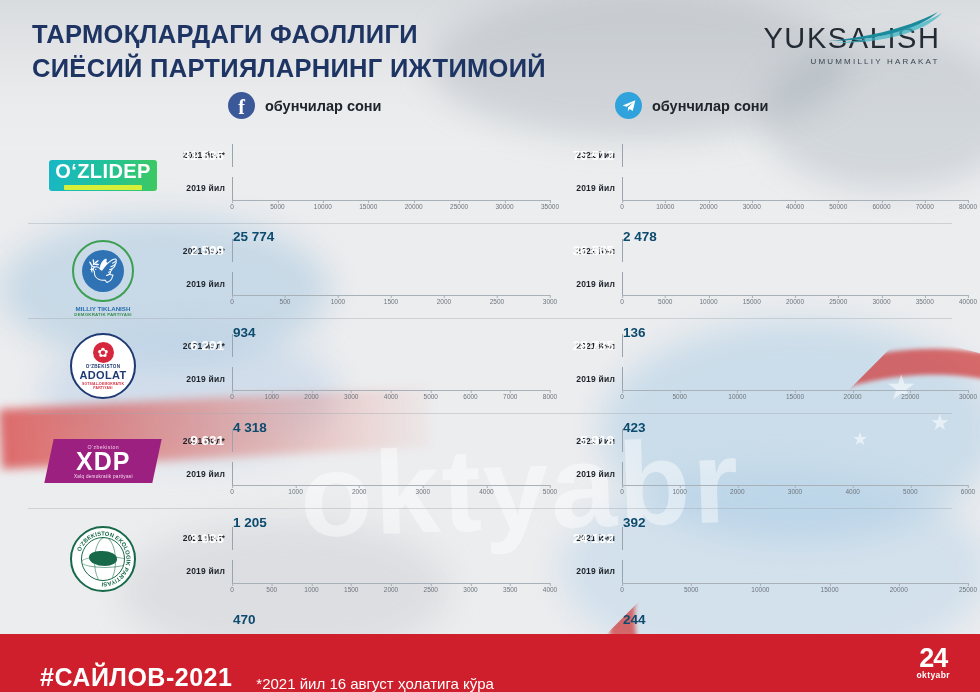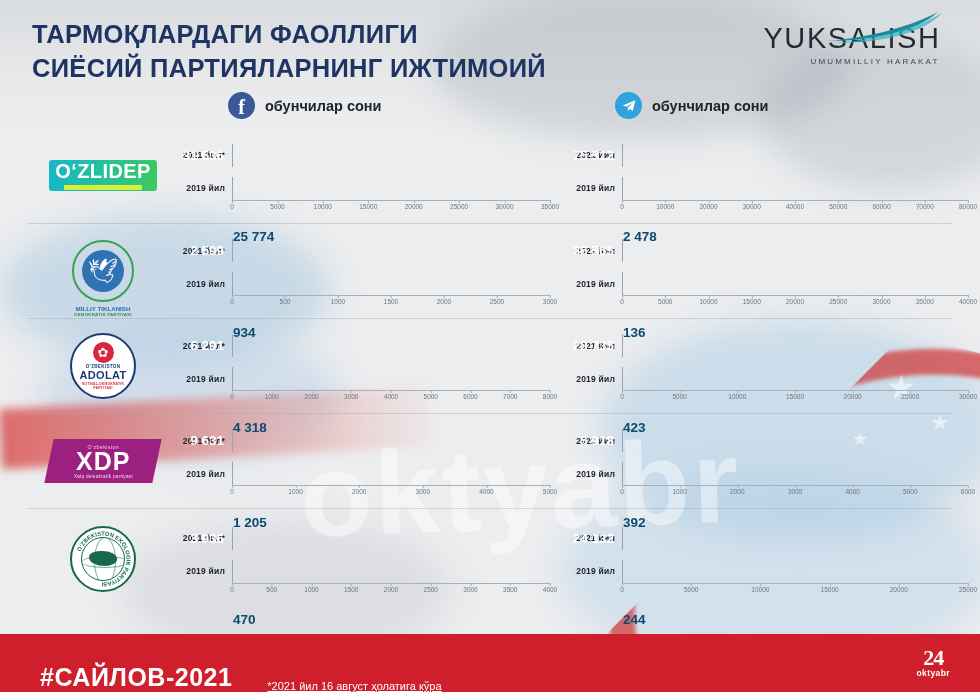--- a/index.html
+++ b/index.html
@@ -204,26 +204,26 @@
   }
 
   
   .footer {
     position: absolute; left: 0; bottom: 0; width: 980px; height: 58px;
     background: #cf1f2d; display: flex; align-items: flex-end;
   }
   .footer .hash {
     margin-left: 40px; color: #fff; font-size: 25px; font-weight: bold; letter-spacing: .5px;
   }
-  .footer .note { margin-left: 35px; color: #fff; font-size: 11px; text-decoration: underline; }
+  .footer .note { margin-left: 24px; color: #fff; font-size: 15px; }
   .footer .ch24 {
     position: absolute; right: 30px; top: 50%; transform: translateY(-50%);
     text-align: center; color: #fff;
   }
-  .footer .ch24 .n { font-size: 22px; font-weight: bold; line-height: .9; letter-spacing: -1px; font-family: Liberation Serif, serif; }
+  .footer .ch24 .n { font-size: 27px; font-weight: bold; line-height: .9; letter-spacing: -1px; }
   .footer .ch24 .m { font-size: 8.5px; font-weight: bold; letter-spacing: .4px; }
 </style>
 </head>
 <body>
 
 <div id="bg">
   <div class="grad-top"></div>
   <div class="cloud c1"></div>
     <div class="cloud c2"></div>
     <div class="cloud c3"></div>

